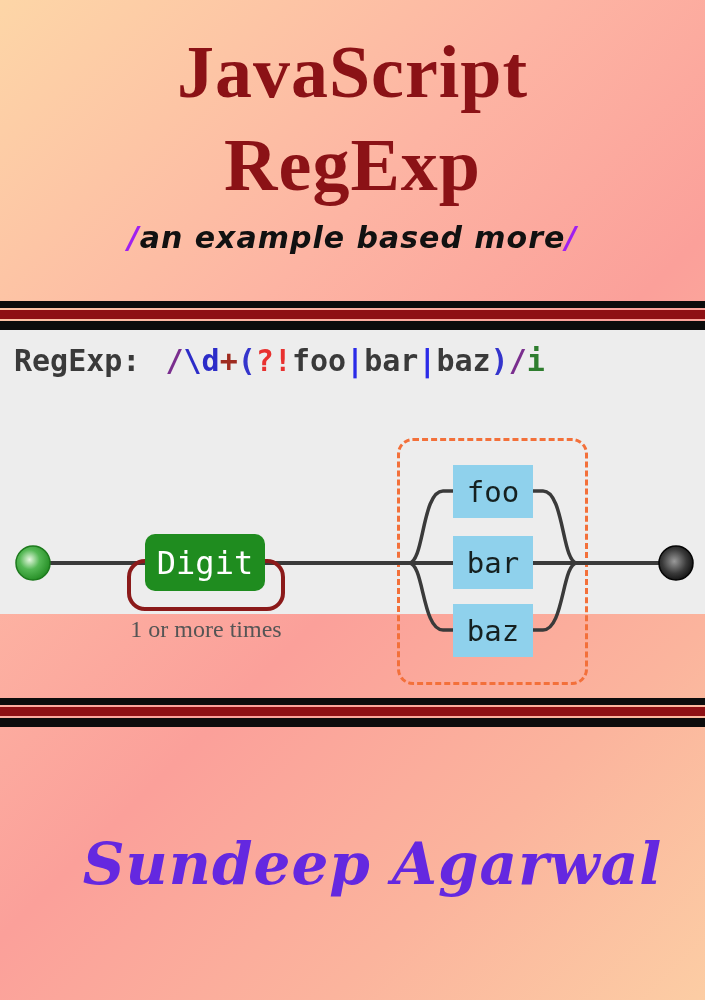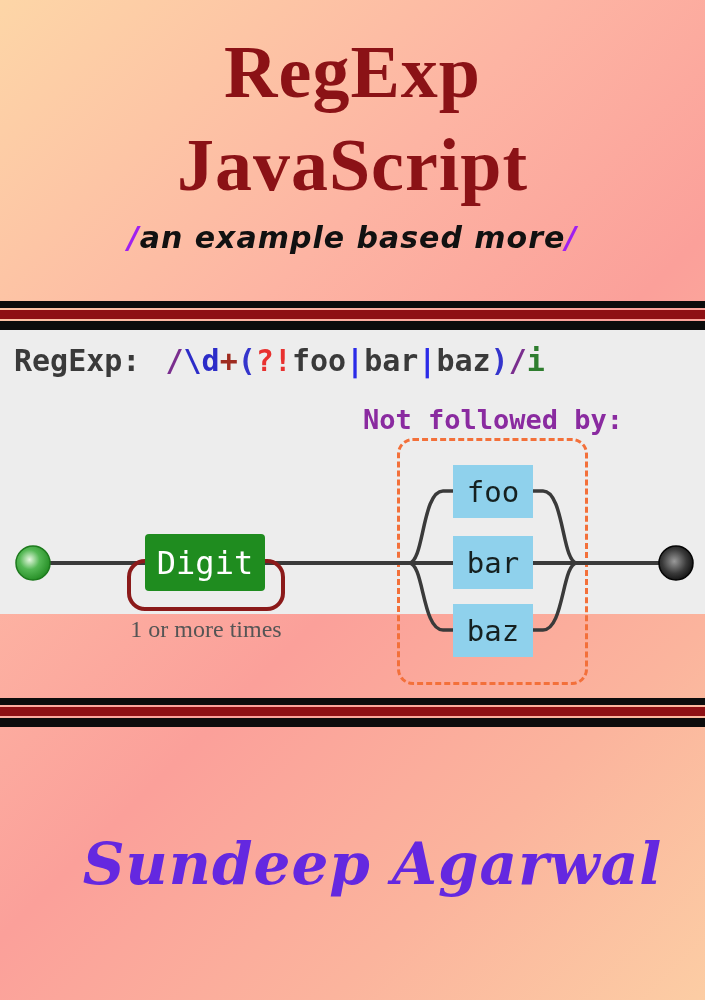--- a/index.html
+++ b/index.html
@@ -56,21 +56,21 @@
     border:3px dashed #f3703a;border-radius:16px;z-index:1;
     box-sizing:border-box;
   }
   .loop{
     position:absolute;left:127px;top:229px;width:158px;height:52px;
     border:4px solid #8b1a1a;border-radius:18px;z-index:3;
     box-sizing:border-box;background:transparent;
   }
   .digit-box{
     position:absolute;left:145px;top:204px;width:120px;height:57px;
-    background:#1f8c1f;border-radius:4px;z-index:4;
+    background:#1f8c1f;border-radius:10px;z-index:4;
     display:flex;align-items:center;justify-content:center;
     font-family:"DejaVu Sans Mono","Liberation Mono",monospace;
     font-size:32px;color:#ffffff;
   }
   .alt-box{
     position:absolute;left:453px;width:80px;height:53px;
     background:#8fd1ec;z-index:3;
     display:flex;align-items:center;justify-content:center;
     font-family:"DejaVu Sans Mono","Liberation Mono",monospace;
     font-size:29px;color:#152020;
@@ -94,39 +94,38 @@
     font-size:58px;color:#6428e0;letter-spacing:1px;
   }
 </style>
 </head>
 <body>
 
 <div class="cover">
 
   <div class="header">
     <div class="title">
+      <div>JavaScript</div>
       <div>RegExp</div>
-      <div>JavaScript</div>
     </div>
     <div class="subtitle"><span class="slash">/</span><span>an example based more</span><span class="slash">/</span></div>
   </div>
 
   <div class="stripes stripes-top">
     <div class="stripe s-black1"></div>
     <div class="stripe s-gap"></div>
     <div class="stripe s-red"></div>
     <div class="stripe s-gap"></div>
     <div class="stripe s-black2"></div>
   </div>
 
   <div class="panel">
 
     <div class="regex-line"><span>RegExp:</span><span class="regex-tokens"><span style="color: rgb(122, 46, 142);">/</span><span style="color: rgb(44, 44, 200);">\d</span><span style="color: rgb(158, 43, 32);">+</span><span style="color: rgb(53, 53, 204);">(</span><span style="color: rgb(232, 49, 47);">?!</span><span style="color: rgb(58, 58, 58);">foo</span><span style="color: rgb(43, 43, 232);">|</span><span style="color: rgb(58, 58, 58);">bar</span><span style="color: rgb(43, 43, 232);">|</span><span style="color: rgb(58, 58, 58);">baz</span><span style="color: rgb(53, 53, 204);">)</span><span style="color: rgb(122, 46, 142);">/</span><span style="color: rgb(46, 125, 46);">i</span></span></div>
 
-    <div class="nfb-label">Not followed by:</div>
 
     <div class="dashed-box"></div>
 
     <svg class="rail-svg" width="705" height="368" viewBox="0 0 705 368">
       <defs>
         <radialGradient id="greenBall" cx="40%" cy="40%" r="65%">
           <stop offset="0%" stop-color="#e6f7e0"></stop>
           <stop offset="45%" stop-color="#55b855"></stop>
           <stop offset="100%" stop-color="#228b22"></stop>
         </radialGradient>

